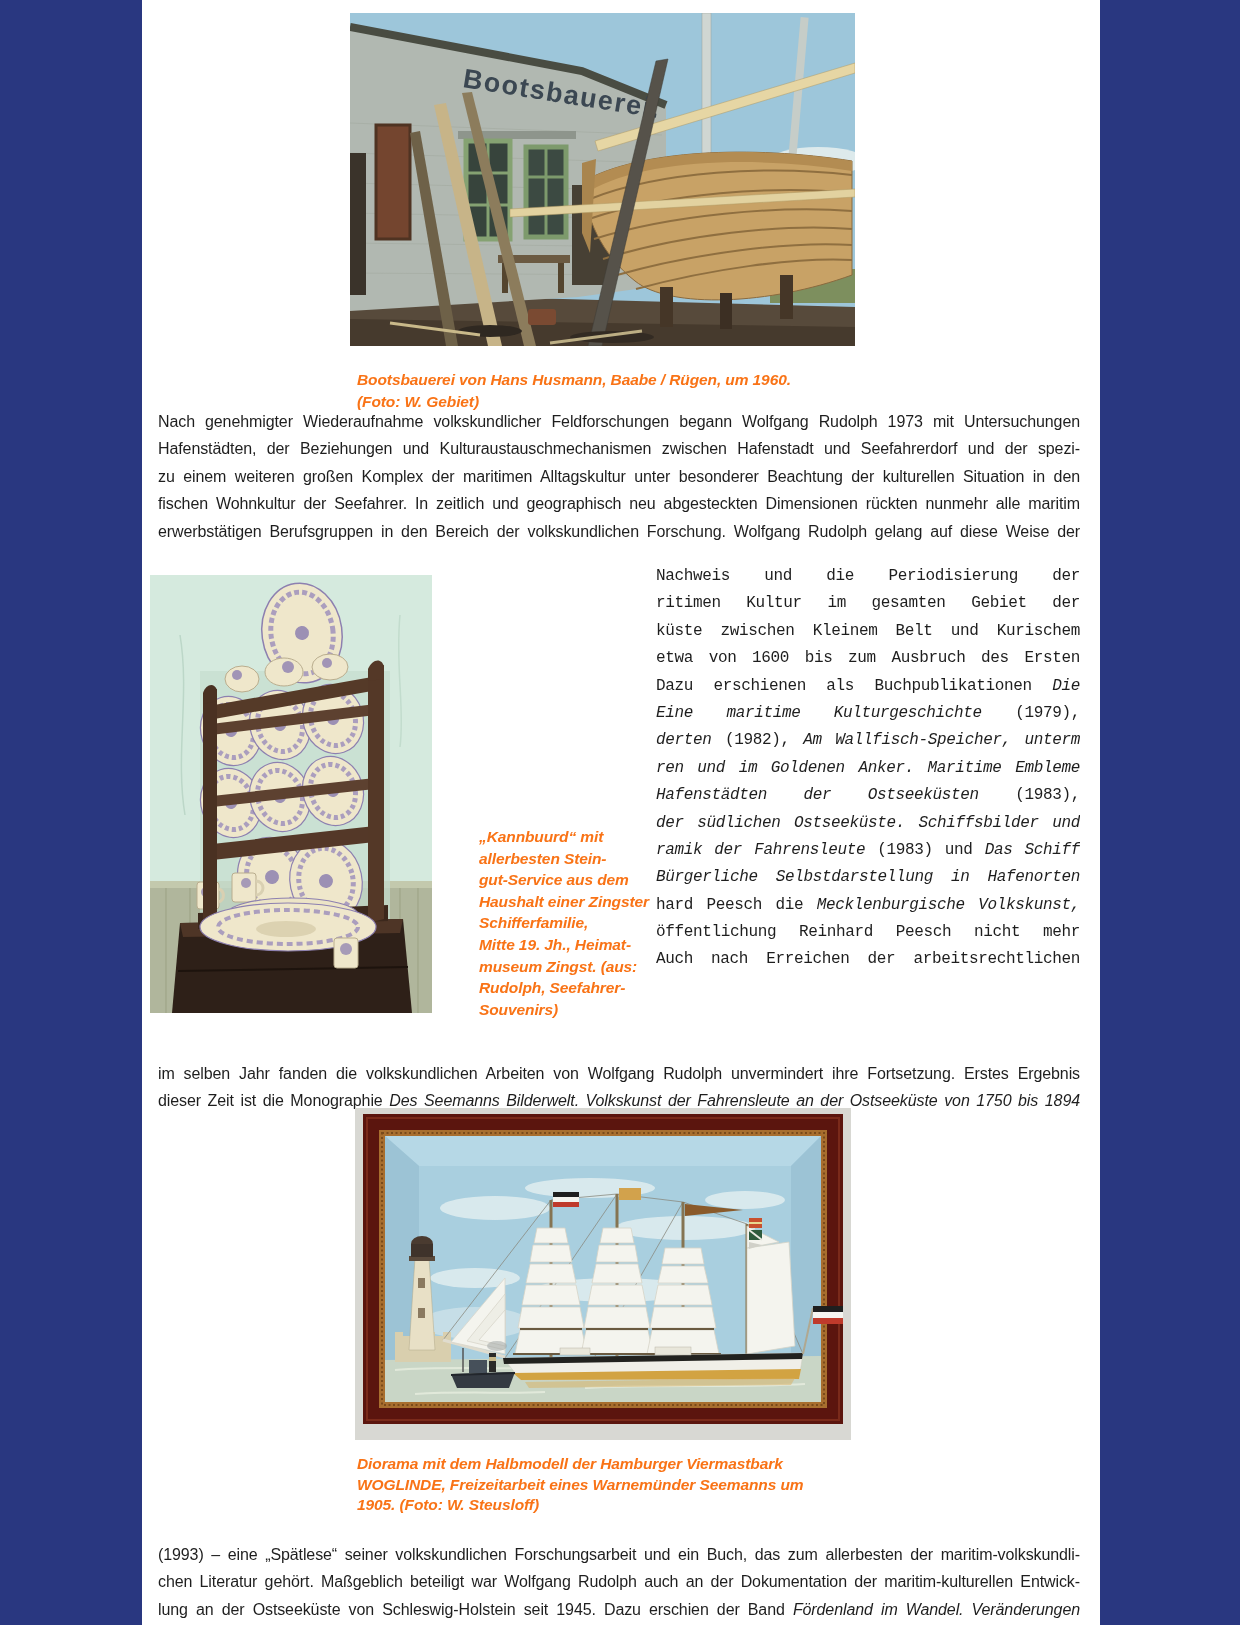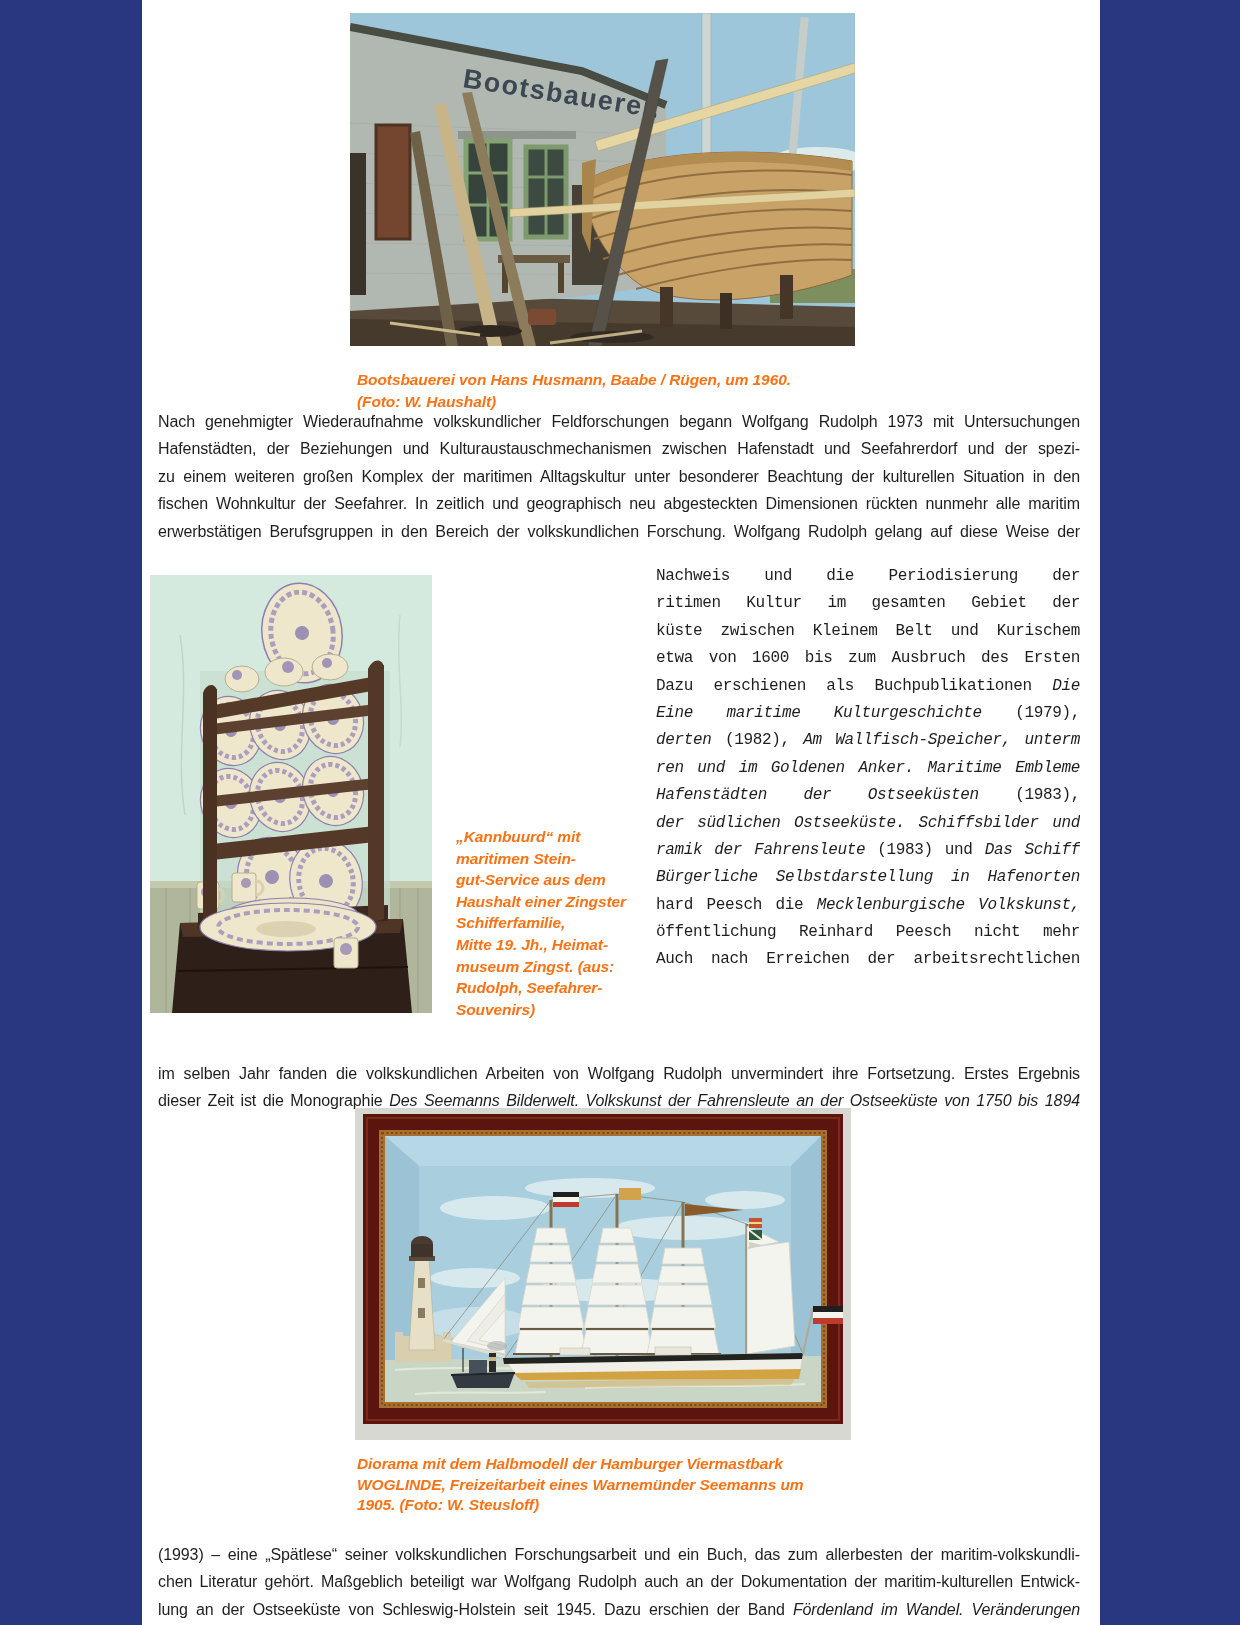--- a/index.html
+++ b/index.html
@@ -103,21 +103,21 @@
         <ellipse cx="262" cy="324" rx="42" ry="6" fill="#332b23"></ellipse>
         <rect x="178" y="296" width="28" height="16" rx="3" fill="#7a4a32"></rect>
         <line x1="40" y1="310" x2="130" y2="322" stroke="#c9b98a" stroke-width="3"></line>
         <line x1="200" y1="330" x2="292" y2="318" stroke="#bcae84" stroke-width="3"></line>
       </g>
     </svg>
   </figure>
 
   <div class="abs caption cap-lh215" style="left:357px; top:369px; width:520px;">
       <div class="tline"><span>Bootsbauerei von Hans Husmann, Baabe / Rügen, um 1960.</span></div>
-      <div class="tline"><span>(Foto: W. Haushalt)</span></div>
+      <div class="tline"><span>(Foto: W. Gebiet)</span></div>
     </div>
 
   <div class="abs body-text w-full just" style="left:158px; top:408px; width:922px;">
       <div class="tline"><span>Nach genehmigter Wiederaufnahme volkskundlicher Feldforschungen begann Wolfgang Rudolph 1973 mit Untersuchungen</span></div>
       <div class="tline"><span>Hafenstädten, der Beziehungen und Kulturaustauschmechanismen zwischen Hafenstadt und Seefahrerdorf und der spezi-</span></div>
       <div class="tline"><span>zu einem weiteren großen Komplex der maritimen Alltagskultur unter besonderer Beachtung der kulturellen Situation in den</span></div>
       <div class="tline"><span>fischen Wohnkultur der Seefahrer. In zeitlich und geographisch neu abgesteckten Dimensionen rückten nunmehr alle maritim</span></div>
       <div class="tline"><span>erwerbstätigen Berufsgruppen in den Bereich der volkskundlichen Forschung. Wolfgang Rudolph gelang auf diese Weise der</span></div>
     </div>
 
@@ -240,23 +240,23 @@
         <ellipse cx="138" cy="352" rx="70" ry="17" fill="none" stroke="#9a8cba" stroke-width="4" stroke-dasharray="6 4" opacity="0.8"></ellipse>
         <ellipse cx="136" cy="354" rx="30" ry="8" fill="#d9cfae" opacity="0.9"></ellipse>
       </g>
       <g transform="translate(196,378)">
         <rect x="-12" y="-15" width="24" height="30" rx="3" fill="#efe7cb" stroke="#b9ad8e"></rect>
         <circle cx="0" cy="-4" r="6" fill="#8d80b0" opacity="0.75"></circle>
       </g>
     </svg>
   </figure>
 
-  <div class="abs caption cap-lh216" style="left:456px; top:826px; width:215px;">
+  <div class="abs caption cap-lh216" style="left:479px; top:826px; width:215px;">
       <div class="tline"><span>„Kannbuurd“ mit</span></div>
-      <div class="tline"><span>maritimen Stein-</span></div>
+      <div class="tline"><span>allerbesten Stein-</span></div>
       <div class="tline"><span>gut-Service aus dem</span></div>
       <div class="tline"><span>Haushalt einer Zingster</span></div>
       <div class="tline"><span>Schifferfamilie,</span></div>
       <div class="tline"><span>Mitte 19. Jh., Heimat-</span></div>
       <div class="tline"><span>museum Zingst. (aus:</span></div>
       <div class="tline"><span>Rudolph, Seefahrer-</span></div>
       <div class="tline"><span>Souvenirs)</span></div>
     </div>
 
   <div class="abs body-text w-col just" style="left:656px; top:563px; width:424px;font-family:Liberation Mono, monospace;">

